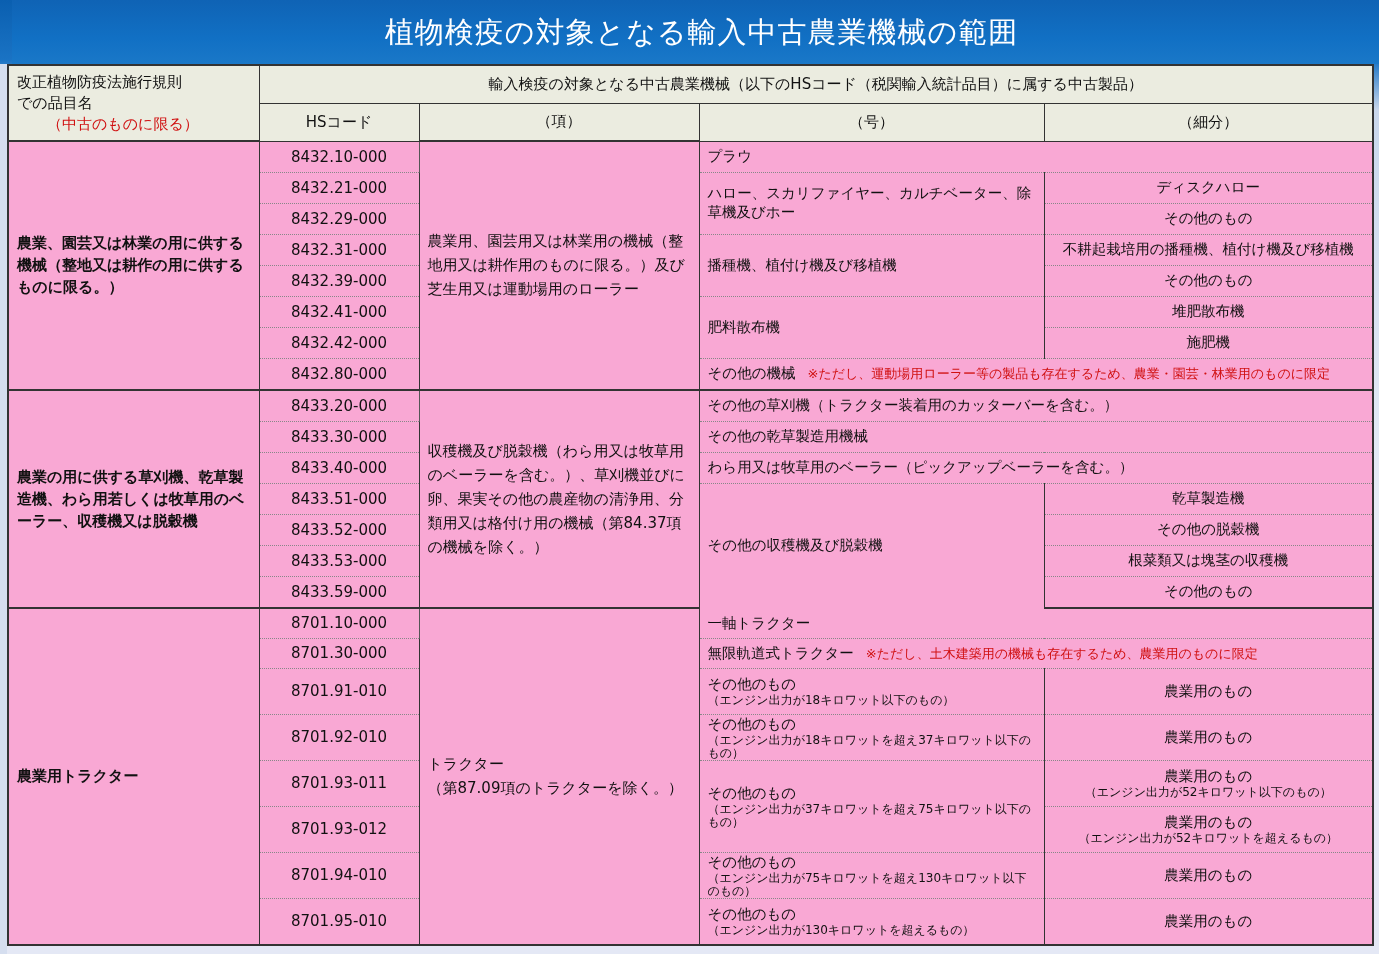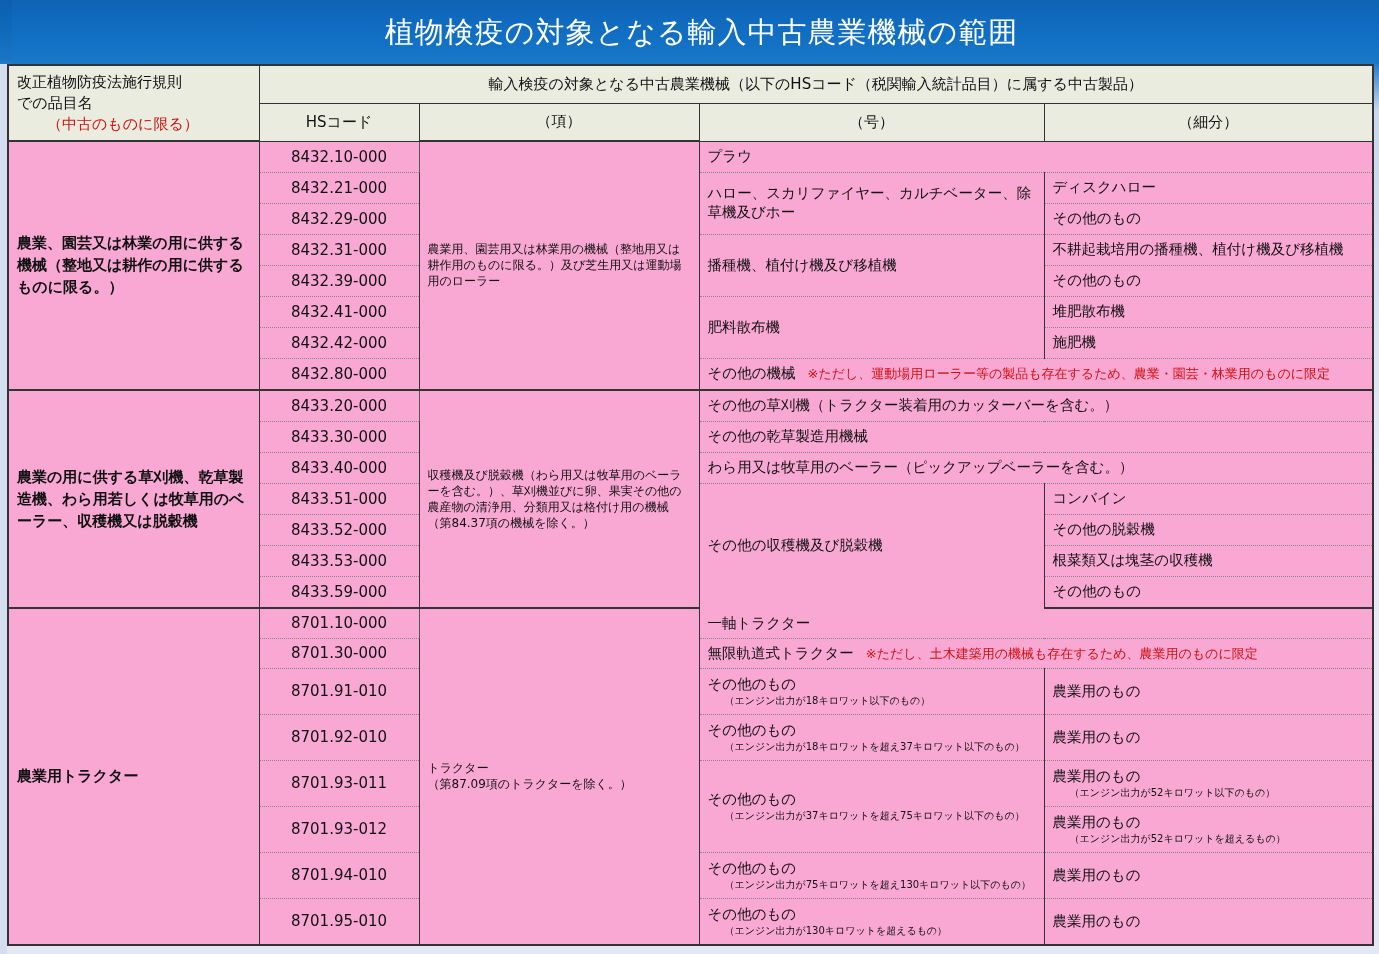--- a/index.html
+++ b/index.html
@@ -21,25 +21,25 @@
     border:2px solid #333;
   }
   table.main td, table.main th { padding:0 8px; vertical-align:middle; overflow:hidden; }
   th { font-weight:normal; background:#ebece0; border:1.5px solid #333; font-size:15px; }
   .h1 { height:38px; }
   .h2 { height:38px; }
   .grp { border-top:2px solid #333; border-bottom:2px solid #333; border-left:1.5px solid #333; border-right:1.5px solid #333; }
   .cat { font-weight:bold; font-size:15px; line-height:22px; padding:0 10px; }
   .code { text-align:center; font-size:15px; border-left:1.5px solid #555; border-right:1.5px solid #555; }
   .dot { border-bottom:1px dotted #888; }
-  .item { font-size:12px; line-height:16px; padding:0 10px; }
+  .item { font-size:15px; line-height:24px; padding:0 10px; }
   .gou, .sai { font-size:14.5px; }
-  .sai { border-left:1.5px solid #333; }
+  .sai { border-left:1.5px solid #333;text-align:center; }
   .note { color:#d01010; font-size:13px; margin-left:12px; }
-  .sub { font-size:10px; display:block; line-height:13px;margin-left:17px; }
+  .sub { font-size:12px; display:block; line-height:13px; }
   .red { color:#d01010; }
   .hdr-left { text-align:left; line-height:21px; padding:2px 14px; }
   .hdr-left .red { display:block; padding-left:30px; }
   tr.r31 td { height:30px; }
   tr.r30 td { height:29px; }
   tr.r46 td { height:45px; }
   .gbottom td { border-bottom:2px solid #333; }
 </style>
 </head>
 <body>
@@ -123,21 +123,21 @@
       <td class="code dot">8433.30-000</td>
       <td colspan="2" class="gou dot">その他の乾草製造用機械</td>
     </tr>
     <tr class="r31">
       <td class="code dot">8433.40-000</td>
       <td colspan="2" class="gou dot">わら用又は牧草用のベーラー（ピックアップベーラーを含む。）</td>
     </tr>
     <tr class="r31">
       <td class="code dot">8433.51-000</td>
       <td rowspan="4" class="gou">その他の収穫機及び脱穀機</td>
-      <td class="sai dot">コンバイン</td>
+      <td class="sai dot">乾草製造機</td>
     </tr>
     <tr class="r31">
       <td class="code dot">8433.52-000</td>
       <td class="sai dot">その他の脱穀機</td>
     </tr>
     <tr class="r31">
       <td class="code dot">8433.53-000</td>
       <td class="sai dot">根菜類又は塊茎の収穫機</td>
     </tr>
     <tr class="r31 gbottom">

